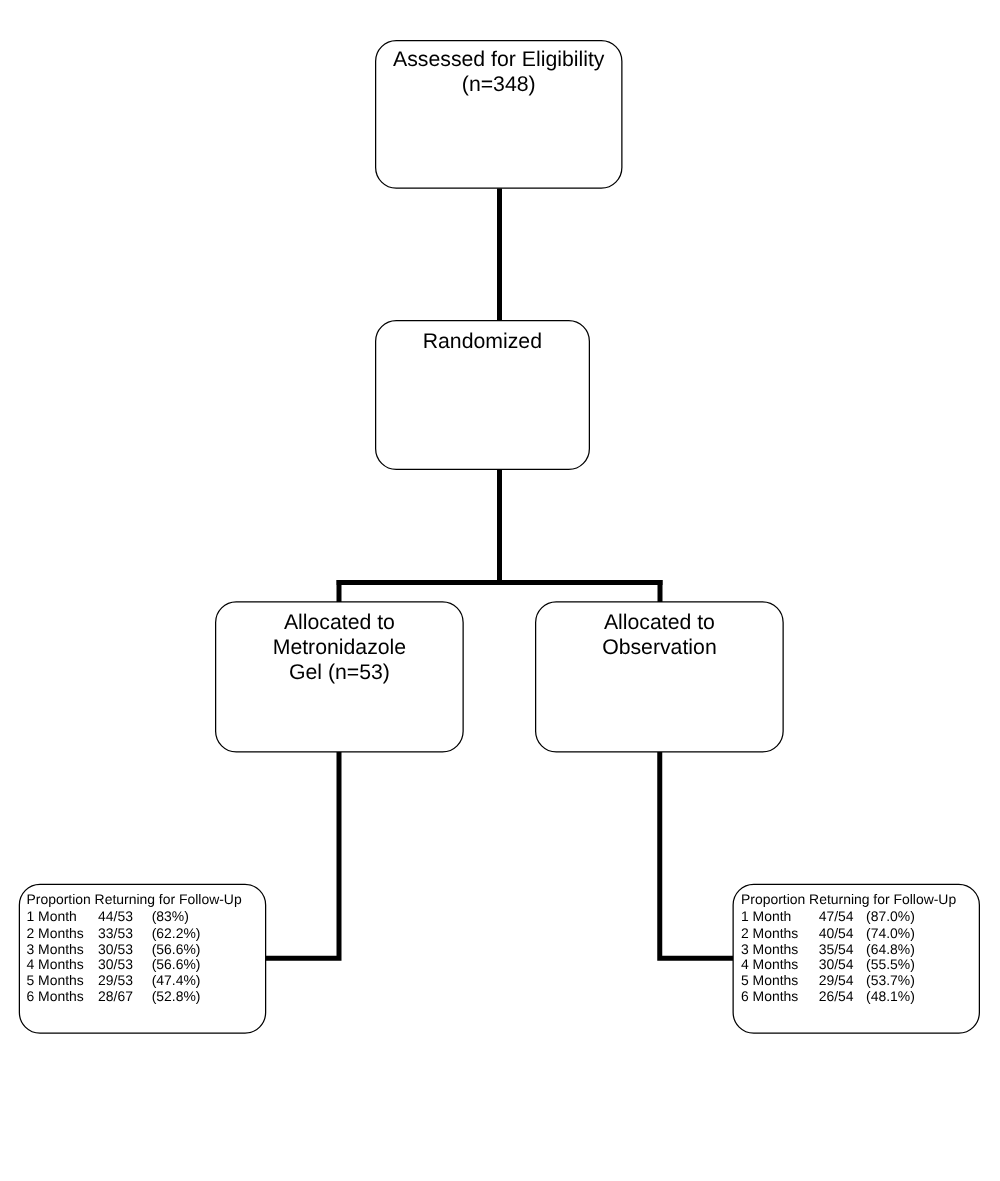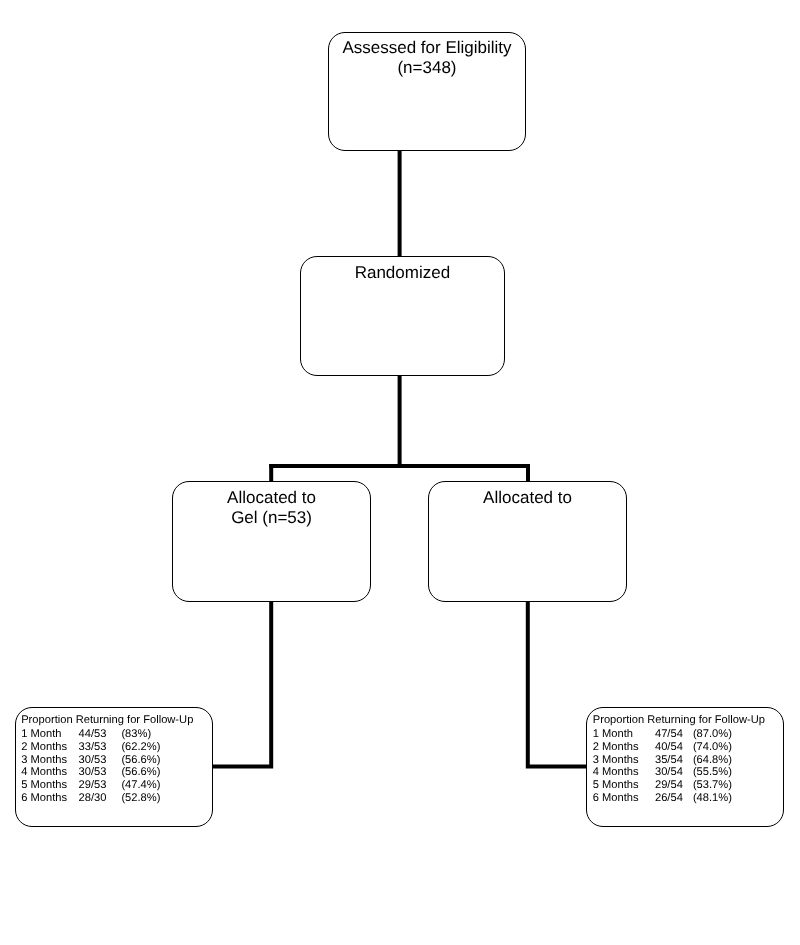--- a/index.html
+++ b/index.html
@@ -90,55 +90,57 @@
 
     <path d="M271.2 464 L271.2 482.2" stroke="#000000"></path>
 
     <path d="M528 464 L528 482.2" stroke="#000000"></path>
 
     <path d="M271.2 601 L271.2 766.6 L212.3 766.6" stroke="#000000"></path>
 
     <path d="M527.8 601 L527.8 766.6 L586.7 766.6" stroke="#000000"></path>
   </svg>
 
-  <div class="node" style="left: 300px; top: 32px; width: 198px; height: 119px; border-color: rgb(0, 0, 0); background: rgb(255, 255, 255); margin-left: 28px;">
+  <div class="node" style="left: 300px; top: 32px; width: 198px; height: 119px; border-color: rgb(0, 0, 0); background: rgb(255, 255, 255);">
     <div class="node-title" style="top:5.3px;">
       <div class="tline">Assessed for Eligibility</div>
       <div class="tline">(n=348)</div>
     </div>
   </div>
 
-  <div class="node" style="left: 299.9px; top: 256.3px; width: 205px; height: 119.3px; border-color: rgb(0, 0, 0); background: rgb(255, 255, 255); text-decoration: underline;">
+  <div class="node" style="left: 299.9px; top: 256.3px; width: 172px; height: 119.3px; border-color: rgb(0, 0, 0); background: rgb(255, 255, 255); text-decoration: underline;">
     <div class="node-title" style="top:5.3px;">
       <div class="tline">Randomized</div>
     </div>
   </div>
 
   <div class="node" style="left: 171.9px; top: 481.3px; width: 199.3px; height: 120.6px; border-color: rgb(0, 0, 0); background: rgb(255, 255, 255);">
     <div class="node-title" style="top:6.1px;">
       <div class="tline">Allocated to</div>
+      <div class="tline">Metronidazole</div>
       <div class="tline">Gel (n=53)</div>
     </div>
   </div>
 
   <div class="node" style="left: 428.1px; top: 481.3px; width: 198.9px; height: 120.6px; border-color: rgb(0, 0, 0); background: rgb(255, 255, 255);">
     <div class="node-title" style="top:6.1px;">
       <div class="tline">Allocated to</div>
+      <div class="tline">Observation</div>
     </div>
   </div>
 
   <div class="node fu-box" style="left: 14.6px; top: 706.6px; width: 198.2px; height: 120px; border-color: rgb(0, 0, 0); background: rgb(255, 255, 255);">
     <div class="fu-inner">
         <div class="fu-head">Proportion Returning for Follow-Up</div>
         <div class="fu-row"><span class="fu-label">1 Month</span><span class="fu-frac">44/53</span><span class="fu-pct">(83%)</span></div>
         <div class="fu-row"><span class="fu-label">2 Months</span><span class="fu-frac">33/53</span><span class="fu-pct">(62.2%)</span></div>
         <div class="fu-row"><span class="fu-label">3 Months</span><span class="fu-frac">30/53</span><span class="fu-pct">(56.6%)</span></div>
         <div class="fu-row"><span class="fu-label">4 Months</span><span class="fu-frac">30/53</span><span class="fu-pct">(56.6%)</span></div>
         <div class="fu-row"><span class="fu-label">5 Months</span><span class="fu-frac">29/53</span><span class="fu-pct">(47.4%)</span></div>
-        <div class="fu-row"><span class="fu-label">6 Months</span><span class="fu-frac">28/30</span><span class="fu-pct">(52.8%)</span></div>
+        <div class="fu-row"><span class="fu-label">6 Months</span><span class="fu-frac">28/67</span><span class="fu-pct">(52.8%)</span></div>
       </div>
   </div>
 
   <div class="node fu-box" style="left: 586.2px; top: 706.6px; width: 198.2px; height: 120px; border-color: rgb(0, 0, 0); background: rgb(255, 255, 255);">
     <div class="fu-inner" id="fu-right">
         <div class="fu-head">Proportion Returning for Follow-Up</div>
         <div class="fu-row"><span class="fu-label">1 Month</span><span class="fu-frac">47/54</span><span class="fu-pct">(87.0%)</span></div>
         <div class="fu-row"><span class="fu-label">2 Months</span><span class="fu-frac">40/54</span><span class="fu-pct">(74.0%)</span></div>
         <div class="fu-row"><span class="fu-label">3 Months</span><span class="fu-frac">35/54</span><span class="fu-pct">(64.8%)</span></div>
         <div class="fu-row"><span class="fu-label">4 Months</span><span class="fu-frac">30/54</span><span class="fu-pct">(55.5%)</span></div>

